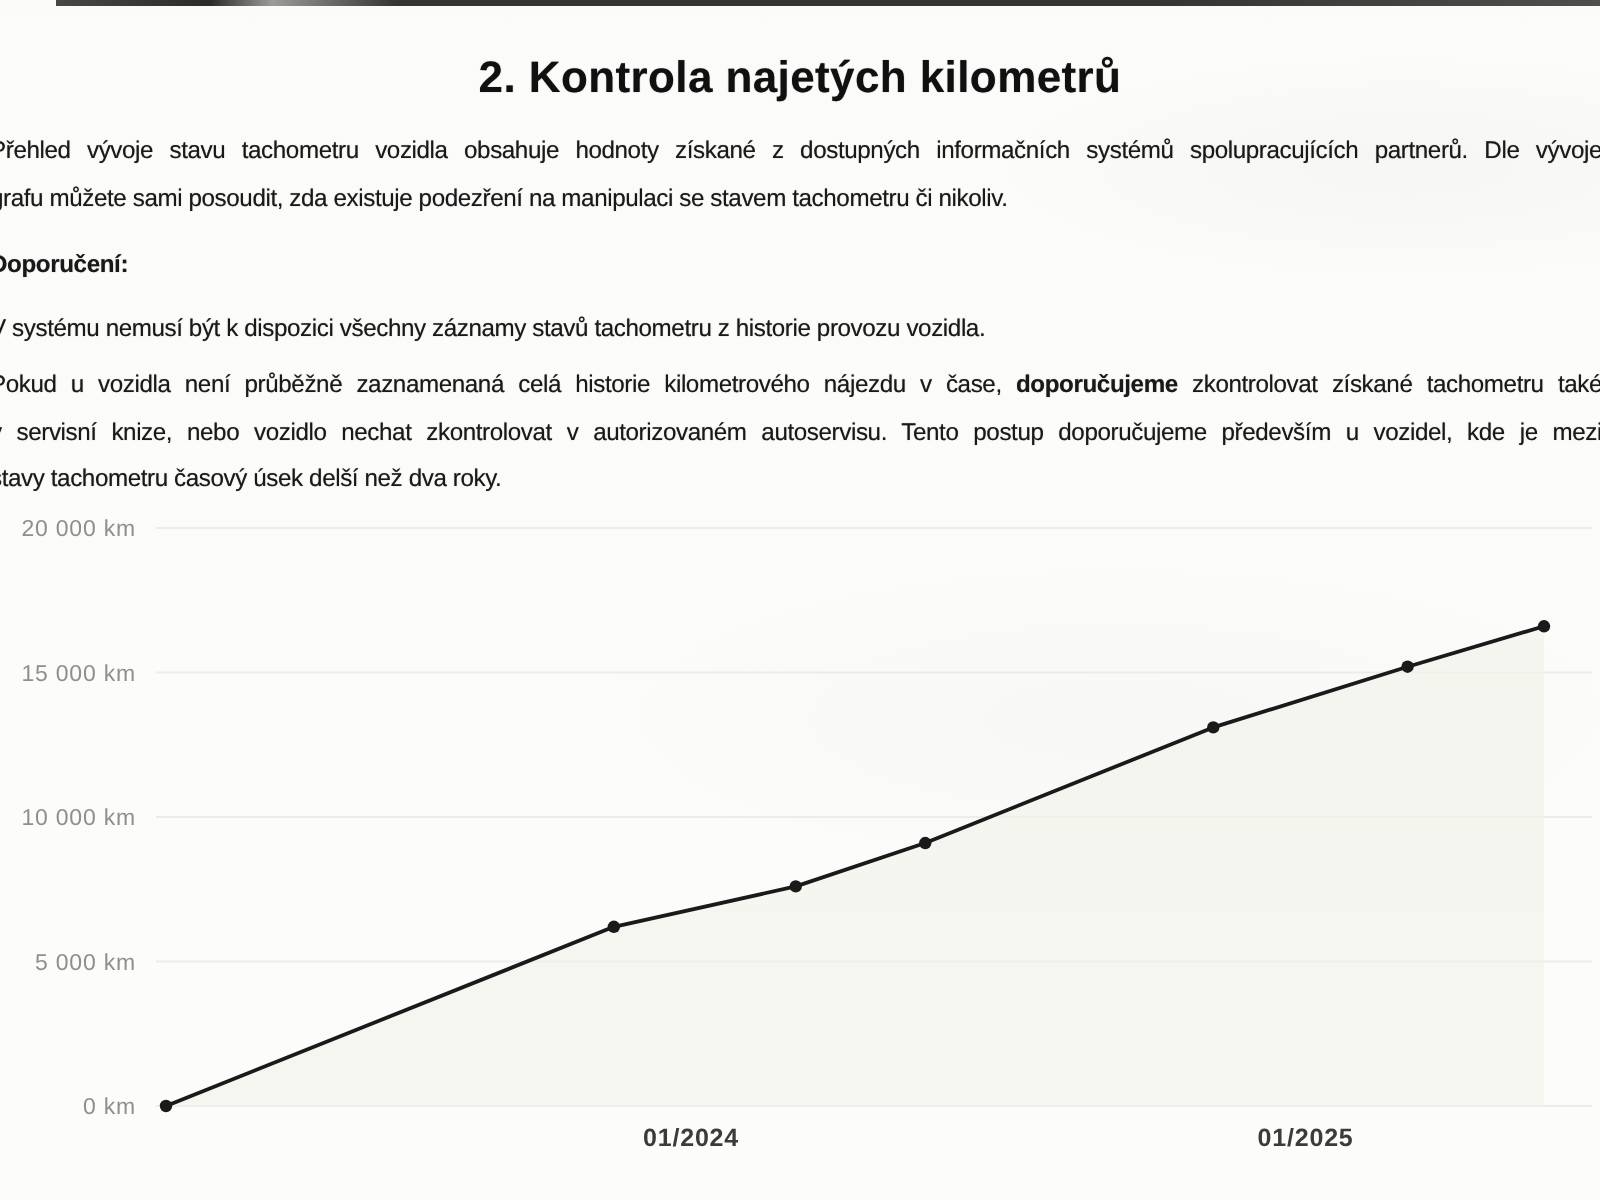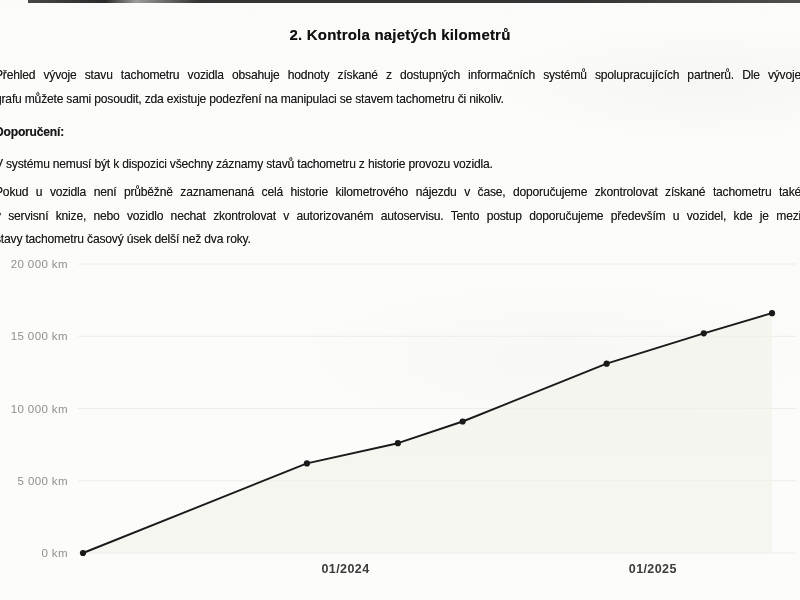--- a/index.html
+++ b/index.html
@@ -13,21 +13,21 @@
     font-family:"Liberation Sans", sans-serif;
     color:#1e1e1e;
   }
   .scan-edge-top{
     position:absolute;top:0;left:28px;right:0;height:3px;
     background:linear-gradient(90deg, rgba(40,40,40,.85) 0%, rgba(20,20,20,.9) 10%,
       rgba(60,60,60,.5) 14%, rgba(25,25,25,.88) 22%, rgba(30,30,30,.9) 70%, rgba(35,35,35,.8) 100%);
   }
   .doc-title{
     position:absolute;top:26px;left:0;width:800px;text-align:center;
-    font-size:15px;font-weight:700;color:#101010;
+    font-size:22px;font-weight:700;color:#101010;
     text-shadow:0 0 .5px rgba(20,20,20,.55);
     letter-spacing:.2px;
   }
   .textblock{
     position:absolute;left:-5px;width:806px;
     font-size:12.1px;line-height:23.5px;letter-spacing:-.2px;
     color:#191919;text-shadow:0 0 .45px rgba(30,30,30,.55);
   }
   .t-line{text-align:justify;text-align-last:justify;white-space:normal;}
   .t-line.last{text-align-last:left;}
@@ -52,21 +52,21 @@
     <div class="t-line last"><span>grafu můžete sami posoudit, zda existuje podezření na manipulaci se stavem tachometru či nikoliv.</span></div>
   </div>
 
 <div class="textblock" id="reco-label">Doporučení:</div>
 
 <div class="textblock" id="note">
     <div class="t-line last"><span>V systému nemusí být k dispozici všechny záznamy stavů tachometru z historie provozu vozidla.</span></div>
   </div>
 
 <div class="textblock" id="advice">
-    <div class="t-line"><span>Pokud u vozidla není průběžně zaznamenaná celá historie kilometrového nájezdu v čase, </span><span style="font-weight: 400;">doporučujeme</span><span> zkontrolovat získané tachometru také</span></div>
+    <div class="t-line"><span>Pokud u vozidla není průběžně zaznamenaná celá historie kilometrového nájezdu v čase, </span><span style="font-weight: 700;">doporučujeme</span><span> zkontrolovat získané tachometru také</span></div>
     <div class="t-line"><span>v servisní knize, nebo vozidlo nechat zkontrolovat v autorizovaném autoservisu. Tento postup doporučujeme především u vozidel, kde je mezi</span></div>
     <div class="t-line last"><span>stavy tachometru časový úsek delší než dva roky.</span></div>
   </div>
 
 <div id="chart-wrap">
   <svg width="800" height="350" viewBox="0 0 800 350">
       <line x1="78" y1="305" x2="796" y2="305" stroke="#edece7" stroke-width="1"></line>
       <text x="68" y="309" text-anchor="end" class="ylab">0 km</text>
       <line x1="78" y1="232.75" x2="796" y2="232.75" stroke="#edece7" stroke-width="1"></line>
       <text x="68" y="236.75" text-anchor="end" class="ylab">5 000 km</text>

